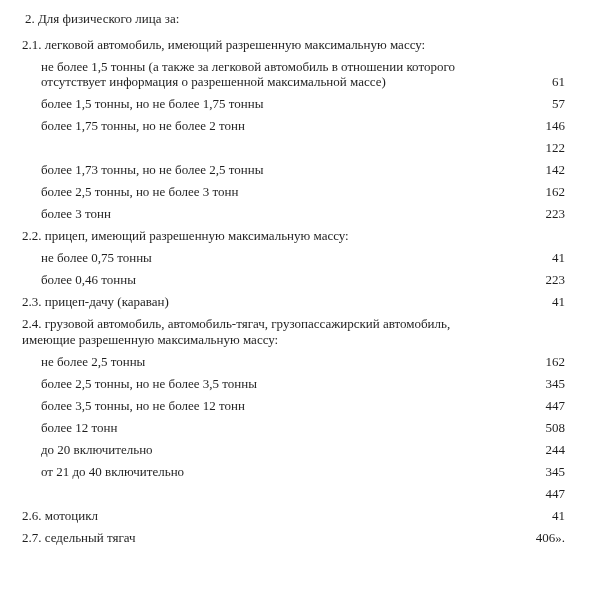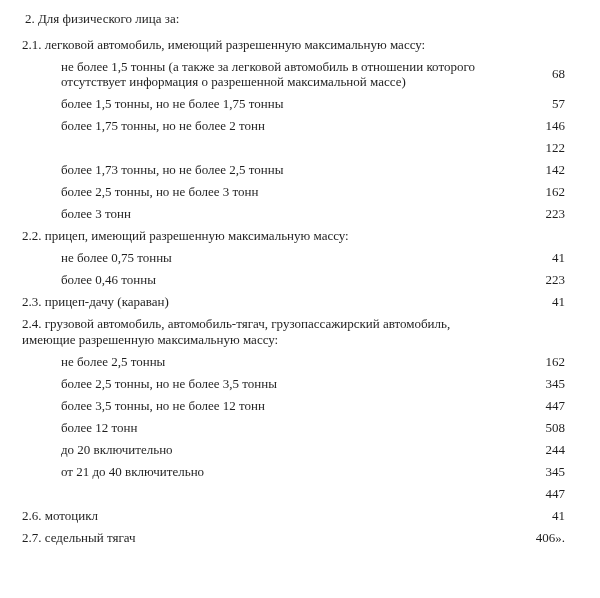--- a/index.html
+++ b/index.html
@@ -15,54 +15,54 @@
     font-size: 13px;
     color: #1f1f1f;
   }
   .doc {
     box-sizing: border-box;
     width: 600px;
     padding: 11px 35px 0 0;
   }
   .row {
     display: flex;
-    align-items: center;
+    align-items: flex-end;
     margin-bottom: 6.5px;
   }
   .row .label {
     white-space: pre-line;
     line-height: 15.5px;
   }
   .row .value {
     margin-left: auto;
     padding-left: 12px;
     line-height: 15.5px;
     white-space: nowrap;
     text-align: right;
   }
   .lv0 { margin-bottom: 10px; }
   .lv0 .label { padding-left: 25px; }
   .lv1 .label { padding-left: 22px; }
-  .lv2 .label { padding-left: 61px; }
+  .lv2 .label { padding-left: 41px; }
 </style>
 </head>
 <body>
 
 <div class="doc">
   <div id="rows">
       <div class="row lv0">
         <span class="label">2. Для физического лица за:</span>
       </div>
       <div class="row lv1">
         <span class="label">2.1. легковой автомобиль, имеющий разрешенную максимальную массу:</span>
       </div>
       <div class="row lv2">
         <span class="label">не более 1,5 тонны (а также за легковой автомобиль в отношении которого
 отсутствует информация о разрешенной максимальной массе)</span>
-        <span class="value">68</span>
+        <span class="value">61</span>
       </div>
       <div class="row lv2">
         <span class="label">более 1,5 тонны, но не более 1,75 тонны</span>
         <span class="value">57</span>
       </div>
       <div class="row lv2">
         <span class="label">более 1,75 тонны, но не более 2 тонн</span>
         <span class="value">146</span>
       </div>
       <div class="row lv2">

